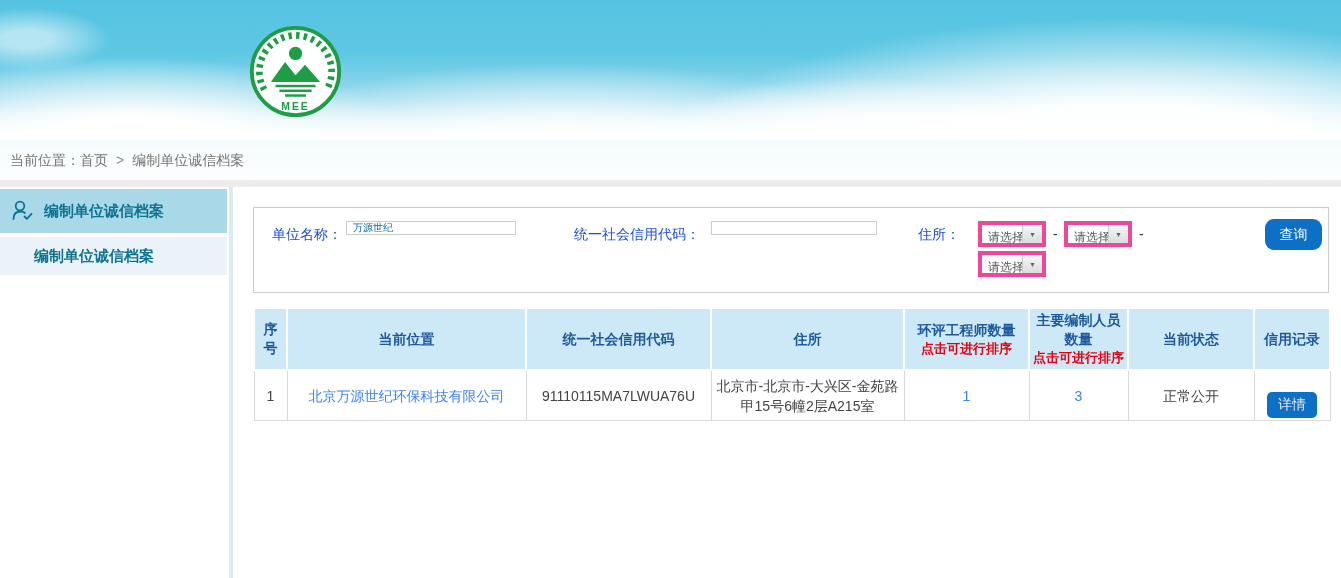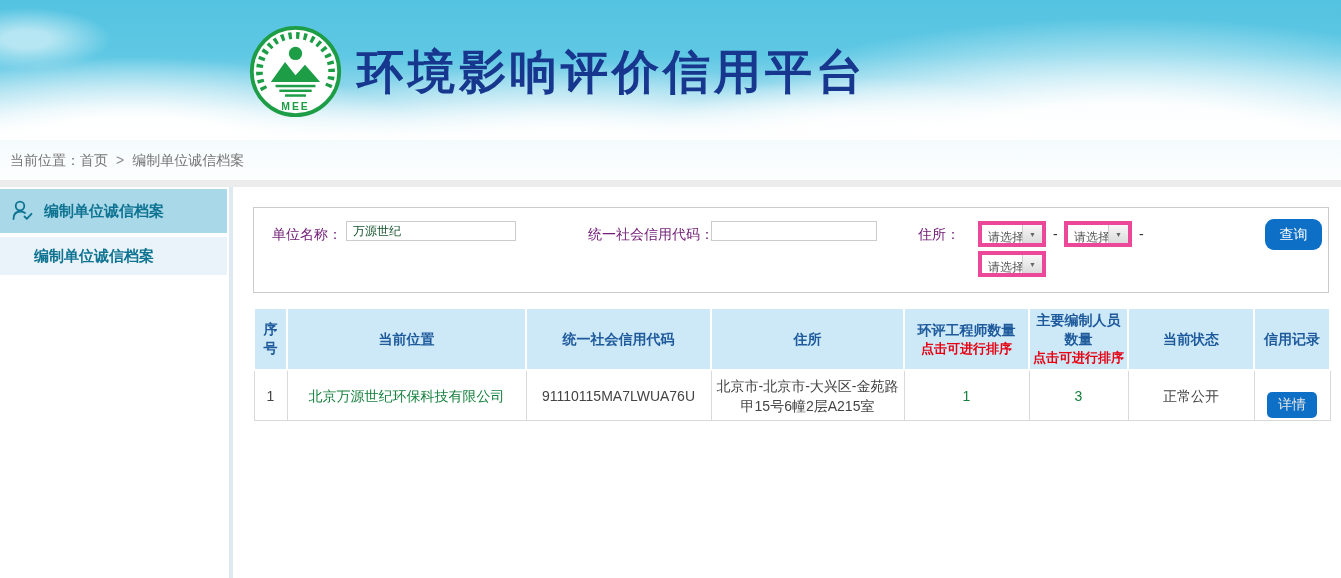--- a/index.html
+++ b/index.html
@@ -49,23 +49,23 @@
   }
   .side-item span.txt { font-size:15px; font-weight:bold; color:#0f7392; }
 
   main { flex:1; padding-left:20px; }
 
   
   .search-panel {
     position:relative; margin-top:20px; width:1076px; height:86px;
     border:1px solid #ccc; background:#fff;
   }
-  .sp-label { position:absolute; top:13px; height:26px; line-height:26px; font-size:14px; color:#701a75; }
+  .sp-label { position:absolute; top:13px; height:26px; line-height:26px; font-size:14px; color:#1d4ed8; }
   .sp-input {
-    position:absolute; top:13px; height:20px; border:1px solid #ccc; font-size:12px; color:#14532d;
+    position:absolute; top:13px; height:14px; border:1px solid #ccc; font-size:10px; color:#0369a1;
     padding:0 6px; outline:none; font-family:"Liberation Sans","DejaVu Sans",sans-serif;
   }
   .combo {
     position:absolute; height:26px; width:68px; border:4px solid #ec4899; background:#fff;
     display:flex; cursor:pointer;
   }
   .combo .sel-text { flex:1; font-size:12px; color:#555; line-height:24px; padding-left:6px; overflow:hidden; white-space:nowrap; }
   .combo .sel-btn {
     width:20px; flex:0 0 20px; border-left:1px solid #ccc;
     background:linear-gradient(180deg,#f7f7f7,#dcdcdc);
@@ -85,21 +85,21 @@
     background:#cde9f7; color:#1e5a9c; font-size:14px; font-weight:bold;
     border:2px solid #fff; height:42px; text-align:center; padding:2px; line-height:19px;
   }
   table.result thead th.sortable { cursor:pointer; }
   .sort-hint { display:block; color:#e60012; font-size:13px; font-weight:bold; line-height:18px; }
   table.result tbody td {
     border:1px solid #d9d9d9; height:47px; text-align:center; font-size:14px; color:#444;
     padding:2px 4px; line-height:20px; word-break:break-all;
   }
   td.idx { color:#2b7bb9; }
-  a.cell-link { color:#15803d; text-decoration:none; cursor:pointer; }
+  a.cell-link { color:#3b82f6; text-decoration:none; cursor:pointer; }
   .btn-detail {
     background:#0d6fc6; color:#e5e5e5; border:none; border-radius:5px;
     padding:4px 11px; font-size:14px; cursor:pointer; font-family:"Liberation Sans","DejaVu Sans",sans-serif;margin-top:19px;
   }
 </style>
 </head>
 <body>
 
 <div class="page">
 
@@ -108,21 +108,20 @@
       <svg class="logo-svg" viewBox="0 0 100 100">
         <circle cx="50" cy="50" r="46" fill="#ffffff" stroke="#1d9e46" stroke-width="4"></circle>
         <path d="M 17.1 69 A 38 38 0 1 1 82.9 69" fill="none" stroke="#1d9e46" stroke-width="7" stroke-dasharray="3.5 4.5"></path>
         <circle cx="50" cy="31" r="7" fill="#1d9e46"></circle>
         <path d="M 24 61 L 39 40 L 50 54 L 60 43 L 76 61 Z" fill="#1d9e46"></path>
         <rect x="29" y="64" width="42" height="2.6" fill="#1d9e46"></rect>
         <rect x="33" y="69" width="34" height="2.6" fill="#1d9e46"></rect>
         <rect x="39" y="74" width="22" height="2.6" fill="#1d9e46"></rect>
         <text x="50" y="90" text-anchor="middle" font-size="11" font-weight="bold" fill="#1d9e46" letter-spacing="2">MEE</text>
       </svg>
-      <h1 class="site-title">环境影响评价信用平台</h1>
     </div>
   </div>
 
   <div class="breadcrumb">
     <span>当前位置：</span><a>首页</a><span class="sep">&gt;</span><span>编制单位诚信档案</span>
   </div>
   <div class="gray-strip"></div>
 
   <div class="content">
 
@@ -138,21 +137,21 @@
       <div class="side-item">
         <span class="txt">编制单位诚信档案</span>
       </div>
     </aside>
 
     <main>
 
       <div class="search-panel">
         <span class="sp-label" style="left:18px">单位名称：</span>
         <input class="sp-input" style="left: 92px; width: 170px;" value="万源世纪">
-        <span class="sp-label" style="left:334px">统一社会信用代码：</span>
+        <span class="sp-label" style="left:320px">统一社会信用代码：</span>
         <input class="sp-input" style="left: 457px; width: 166px;" value="">
         <span class="sp-label" style="left:664px">住所：</span>
 
         <div class="combo" style="left:724px; top:13px">
           <span class="sel-text">请选择</span>
           <span class="sel-btn">▼</span>
         </div>
         <span class="dash" style="left:799px">-</span>
         <div class="combo" style="left:810px; top:13px">
           <span class="sel-text">请选择</span>

